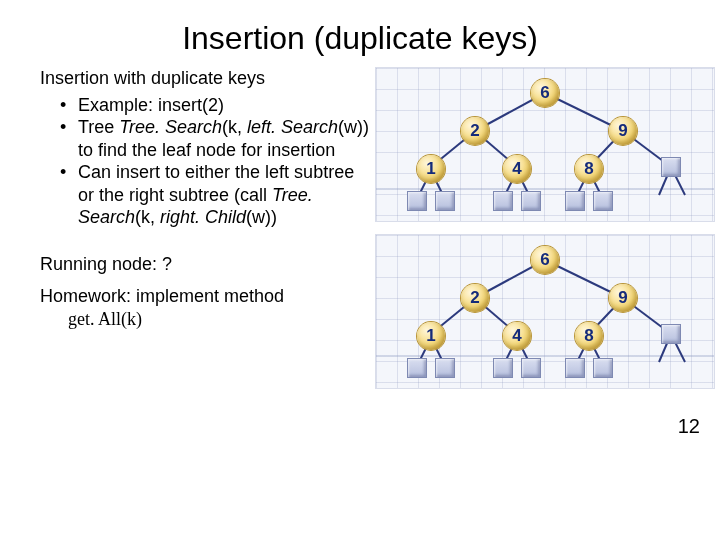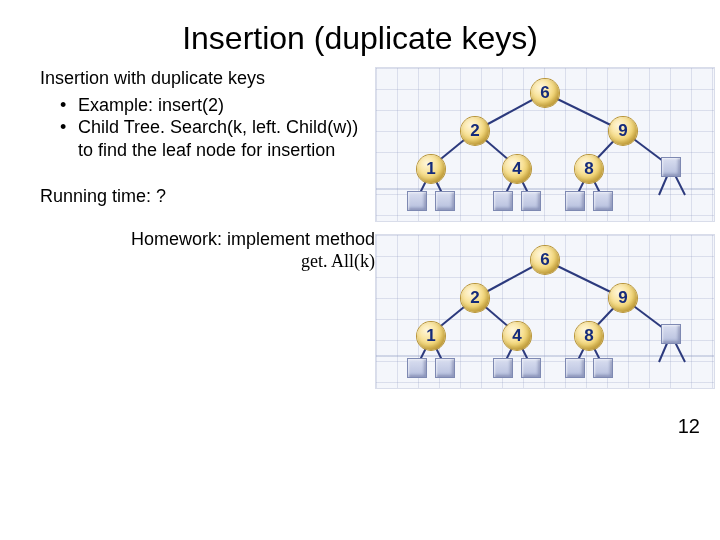--- a/index.html
+++ b/index.html
@@ -44,23 +44,23 @@
     position: relative;
     padding-left: 14px;
     margin: 0;
   }
   .bullets li::before {
     content: "•";
     position: absolute;
     left: -4px;
     top: 0;
   }
-  .ital { }
+  .ital { font-style: italic; }
   .lower-block { margin-top: 24px; }
-  .hw-block { margin-top: 20px; text-align: right; }
+  .hw-block { margin-top: 10px; }
   .indent2 { padding-left: 28px; display: block; font-family: Liberation Serif, serif; }
   .right-col {
     width: 340px;
     margin-left: 0;
     padding-top: 4px;
   }
   .tree-panel {
     position: relative;
     width: 340px;
     height: 155px;
@@ -111,24 +111,27 @@
 
 <div class="slide">
   <div class="title">Insertion (duplicate keys)</div>
 
   <div class="content">
     <div class="left-col">
       <div class="subheader">Insertion with duplicate keys</div>
       <ul class="bullets">
         <li>Example: insert(2)</li>
         <li>
-          <span>Child </span><span class="ital">Tree. Search</span><span>(k, </span><span class="ital">left. Child</span><span>(w)) to find the leaf node for insertion</span>
+          <span>Tree </span><span class="ital">Tree. Search</span><span>(k, </span><span class="ital">left. Search</span><span>(w)) to find the leaf node for insertion</span>
+        </li>
+        <li>
+          <span>Can insert to either the left subtree or the right subtree (call </span><span class="ital">Tree. Search</span><span>(k, </span><span class="ital">right. Child</span><span>(w))</span>
         </li>
       </ul>
-      <div class="lower-block">Running time: ?</div>
+      <div class="lower-block">Running node: ?</div>
       <div class="hw-block">
         <span>Homework: implement method</span><br>
         <span class="indent2">get. All(k)</span>
       </div>
     </div>
 
     <div class="right-col">
 
       <div class="tree-panel">
         <div class="grid-bg"></div>

